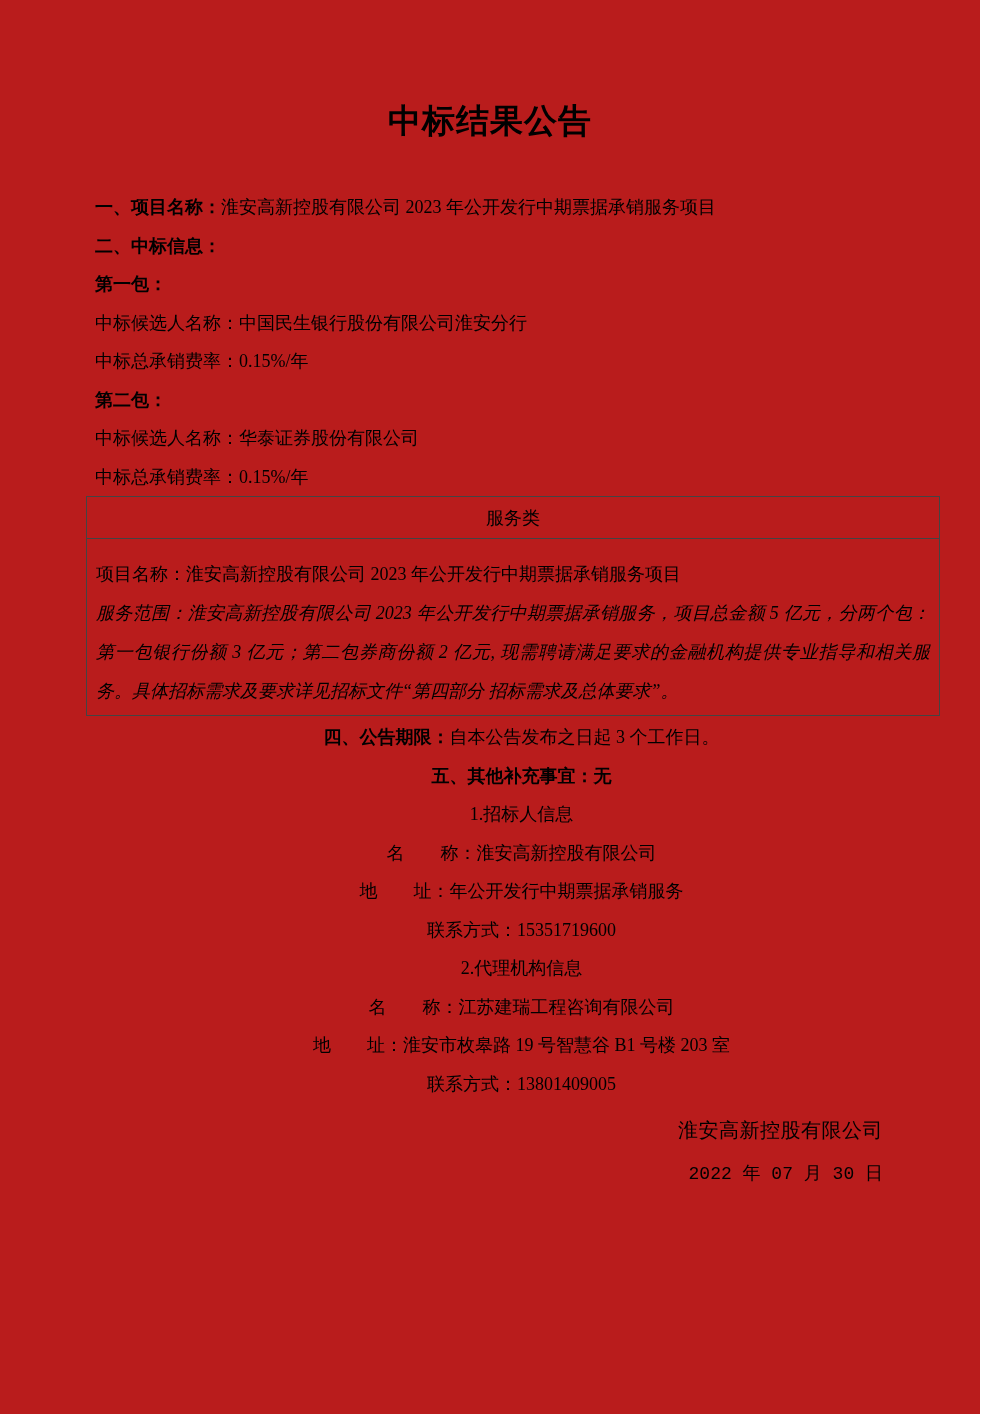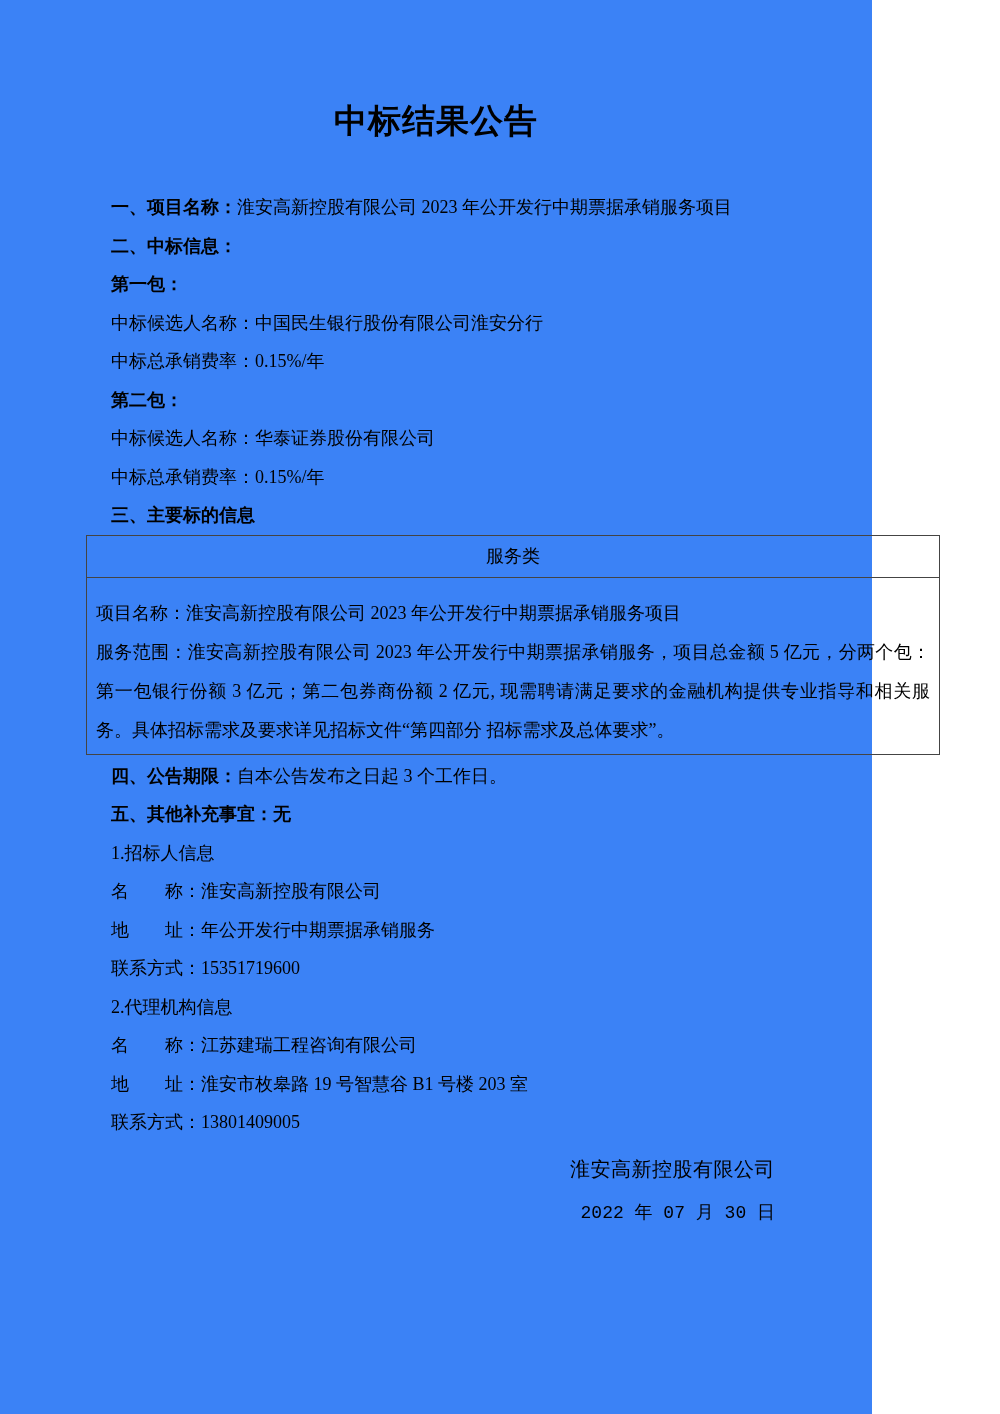--- a/index.html
+++ b/index.html
@@ -5,41 +5,41 @@
   * { margin: 0; padding: 0; box-sizing: border-box; }
   html, body { background: #ffffff; }
   body {
     width: 1000px;
     height: 1414px;
     overflow: hidden;
     color: #000000;
     font-family: "Liberation Serif", "DejaVu Serif", serif;
   }
   .page {
-    width: 872px;
+    width: 980px;
     height: 1414px;
-    background: #3b82f6;
+    background: #b91c1c;
     padding-top: 100px;
     position: relative;
   }
   .doc-title {
     font-size: 33px;
     font-weight: 700;
     line-height: 42px;
     text-align: center;
     letter-spacing: 1px;
   }
-  .content { padding-left: 95px; padding-right: 32px; margin-left: 16px; }
+  .content { padding-left: 95px; padding-right: 32px; }
   .content p.line {
     font-size: 18px;
     line-height: 38.5px;
     white-space: nowrap;
   }
   .intro { margin-top: 46px; }
-  .outro { margin-top: 2px; }
+  .outro { margin-top: 2px; text-align: center; }
   .lbl { font-weight: 700; }
   .txt { font-weight: 400; }
   table.subject-table {
     margin-left: 86px;
     width: 854px;
     border-collapse: collapse;
     table-layout: fixed;
   }
   table.subject-table, table.subject-table th, table.subject-table td {
     border: 1px solid #444444;
@@ -47,21 +47,21 @@
   table.subject-table th {
     height: 42px;
     font-size: 18px;
     font-weight: 400;
     text-align: center;
     vertical-align: middle;
     margin-left: 34px;
   }
   table.subject-table td { padding: 16px 9px 4px 9px; vertical-align: top; }
   table.subject-table td p { font-size: 18px; line-height: 39px; font-weight: 400; }
-  table.subject-table td p.justified { text-align: justify; text-justify: inter-ideograph; }
+  table.subject-table td p.justified { text-align: justify; text-justify: inter-ideograph; font-style: italic; }
   .signature-block {
     margin-top: 8px;
     padding-right: 97px;
     text-align: right;
     font-family: Liberation Mono, monospace;
   }
   .signature-block .company {
     font-size: 20px;
     line-height: 42px;
     letter-spacing: 0.5px;
@@ -80,21 +80,20 @@
 
   <div class="content intro">
     <p class="line"><span class="lbl">一、项目名称：</span><span class="txt">淮安高新控股有限公司 2023 年公开发行中期票据承销服务项目</span></p>
     <p class="line"><span class="lbl">二、中标信息：</span><span class="txt"></span></p>
     <p class="line"><span class="lbl">第一包：</span><span class="txt"></span></p>
     <p class="line"><span class="lbl"></span><span class="txt">中标候选人名称：中国民生银行股份有限公司淮安分行</span></p>
     <p class="line"><span class="lbl"></span><span class="txt">中标总承销费率：0.15%/年</span></p>
     <p class="line"><span class="lbl">第二包：</span><span class="txt"></span></p>
     <p class="line"><span class="lbl"></span><span class="txt">中标候选人名称：华泰证券股份有限公司</span></p>
     <p class="line"><span class="lbl"></span><span class="txt">中标总承销费率：0.15%/年</span></p>
-    <p class="line"><span class="lbl">三、主要标的信息</span><span class="txt"></span></p>
   </div>
 
   <table class="subject-table">
     <thead>
       <tr>
         <th>服务类</th>
       </tr>
     </thead>
     <tbody>
       <tr>

